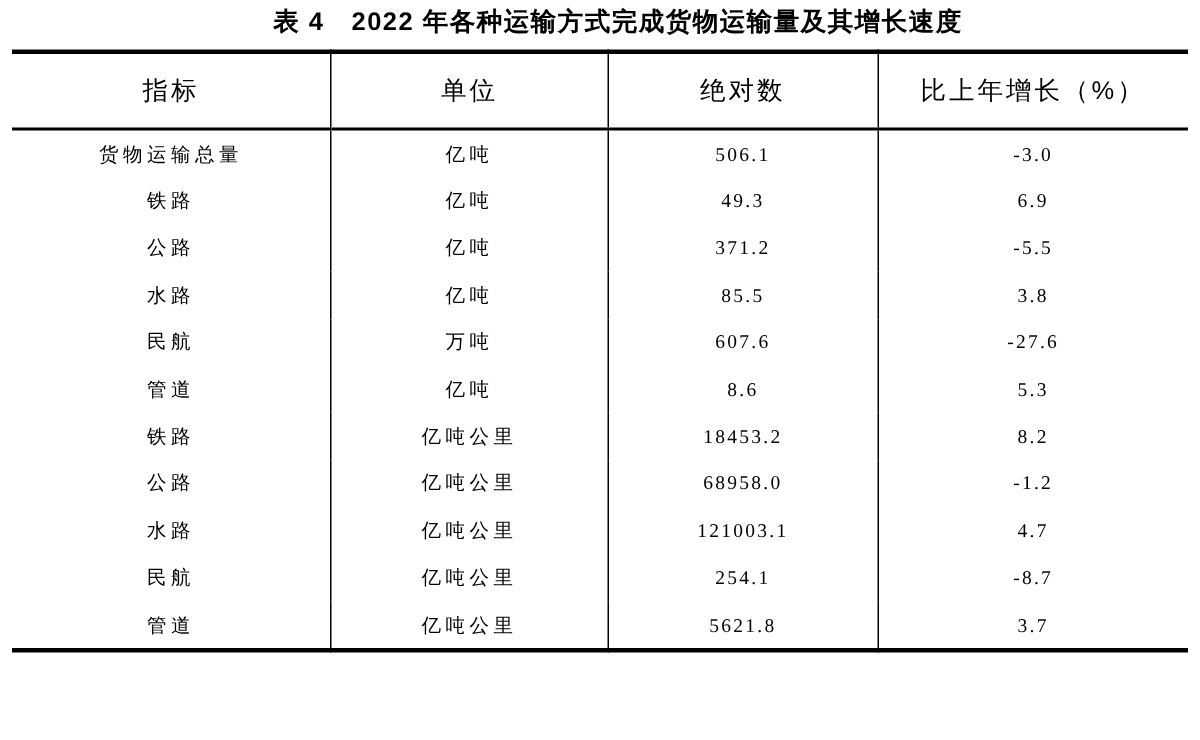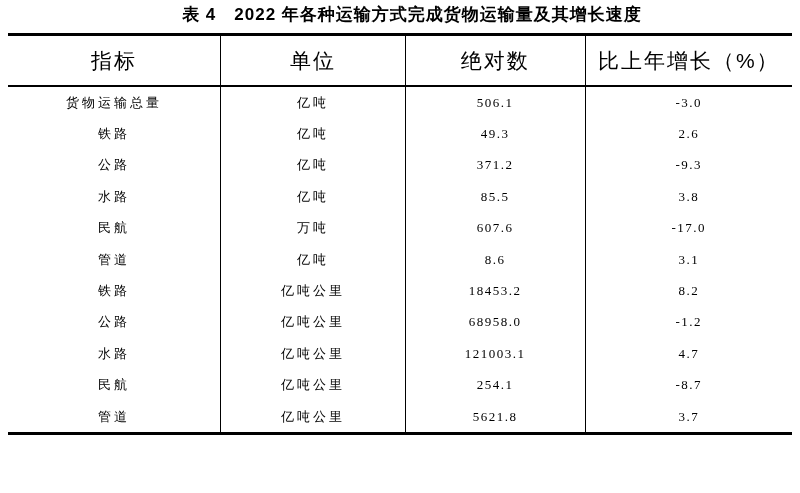--- a/index.html
+++ b/index.html
@@ -40,21 +40,21 @@
     border-bottom: 3px solid #000000;
   }
   col.c1 { width: 27.1%; }
   col.c2 { width: 23.6%; }
   col.c3 { width: 22.9%; }
   col.c4 { width: 26.4%; }
   .stat-table th {
     height: 49px;
     font-family: "Liberation Sans", "DejaVu Sans", sans-serif;
     font-weight: normal;
-    font-size: 21px;
+    font-size: 17px;
     letter-spacing: 2px;
     vertical-align: middle;
     padding: 0;
     border-bottom: 2px solid #000000;
   }
   .stat-table td {
     height: 31.4px;
     font-size: 13px;
     text-align: center;
     vertical-align: middle;
@@ -98,45 +98,45 @@
       <tr>
         <td class="cell-indicator">货物运输总量</td>
         <td class="cell-unit">亿吨</td>
         <td class="cell-value">506.1</td>
         <td class="cell-growth">-3.0</td>
       </tr>
       <tr>
         <td class="cell-indicator">铁路</td>
         <td class="cell-unit">亿吨</td>
         <td class="cell-value">49.3</td>
-        <td class="cell-growth">2.6</td>
+        <td class="cell-growth">6.9</td>
       </tr>
       <tr>
         <td class="cell-indicator">公路</td>
         <td class="cell-unit">亿吨</td>
         <td class="cell-value">371.2</td>
-        <td class="cell-growth">-9.3</td>
+        <td class="cell-growth">-5.5</td>
       </tr>
       <tr>
         <td class="cell-indicator">水路</td>
         <td class="cell-unit">亿吨</td>
         <td class="cell-value">85.5</td>
         <td class="cell-growth">3.8</td>
       </tr>
       <tr>
         <td class="cell-indicator">民航</td>
         <td class="cell-unit">万吨</td>
         <td class="cell-value">607.6</td>
-        <td class="cell-growth">-17.0</td>
+        <td class="cell-growth">-27.6</td>
       </tr>
       <tr>
         <td class="cell-indicator">管道</td>
         <td class="cell-unit">亿吨</td>
         <td class="cell-value">8.6</td>
-        <td class="cell-growth">3.1</td>
+        <td class="cell-growth">5.3</td>
       </tr>
       <tr>
         <td class="cell-indicator">铁路</td>
         <td class="cell-unit">亿吨公里</td>
         <td class="cell-value">18453.2</td>
         <td class="cell-growth">8.2</td>
       </tr>
       <tr>
         <td class="cell-indicator">公路</td>
         <td class="cell-unit">亿吨公里</td>

